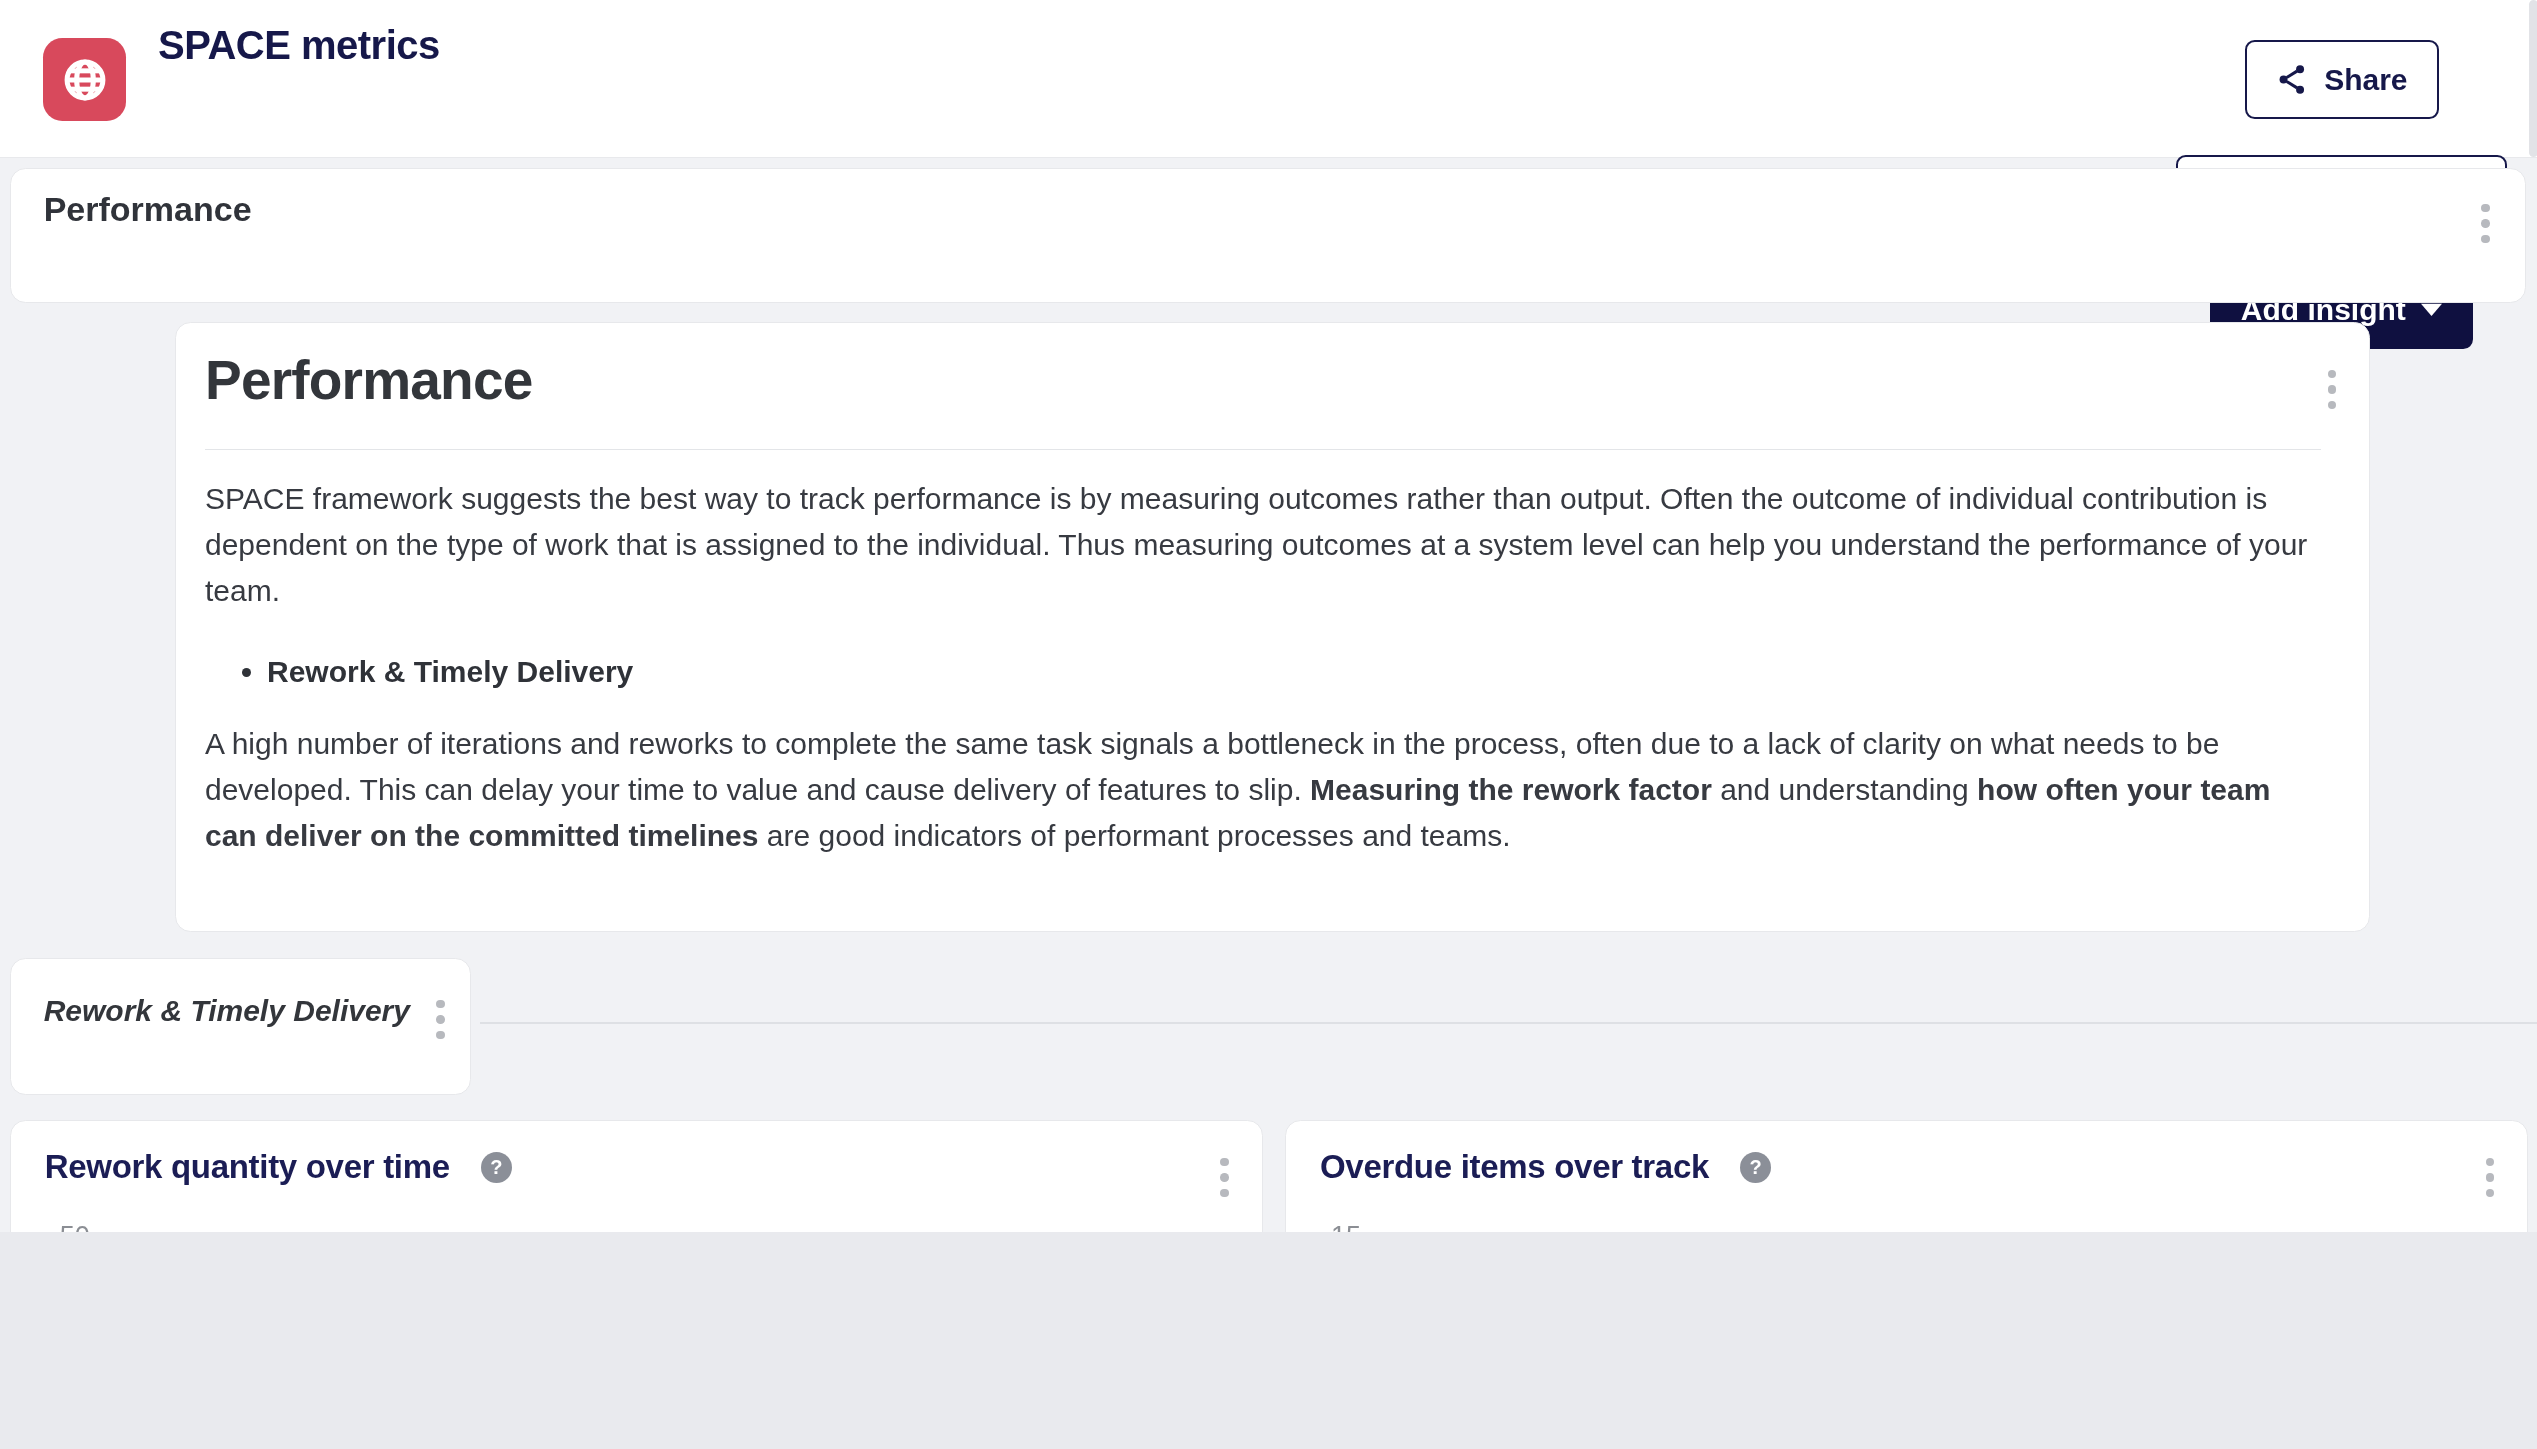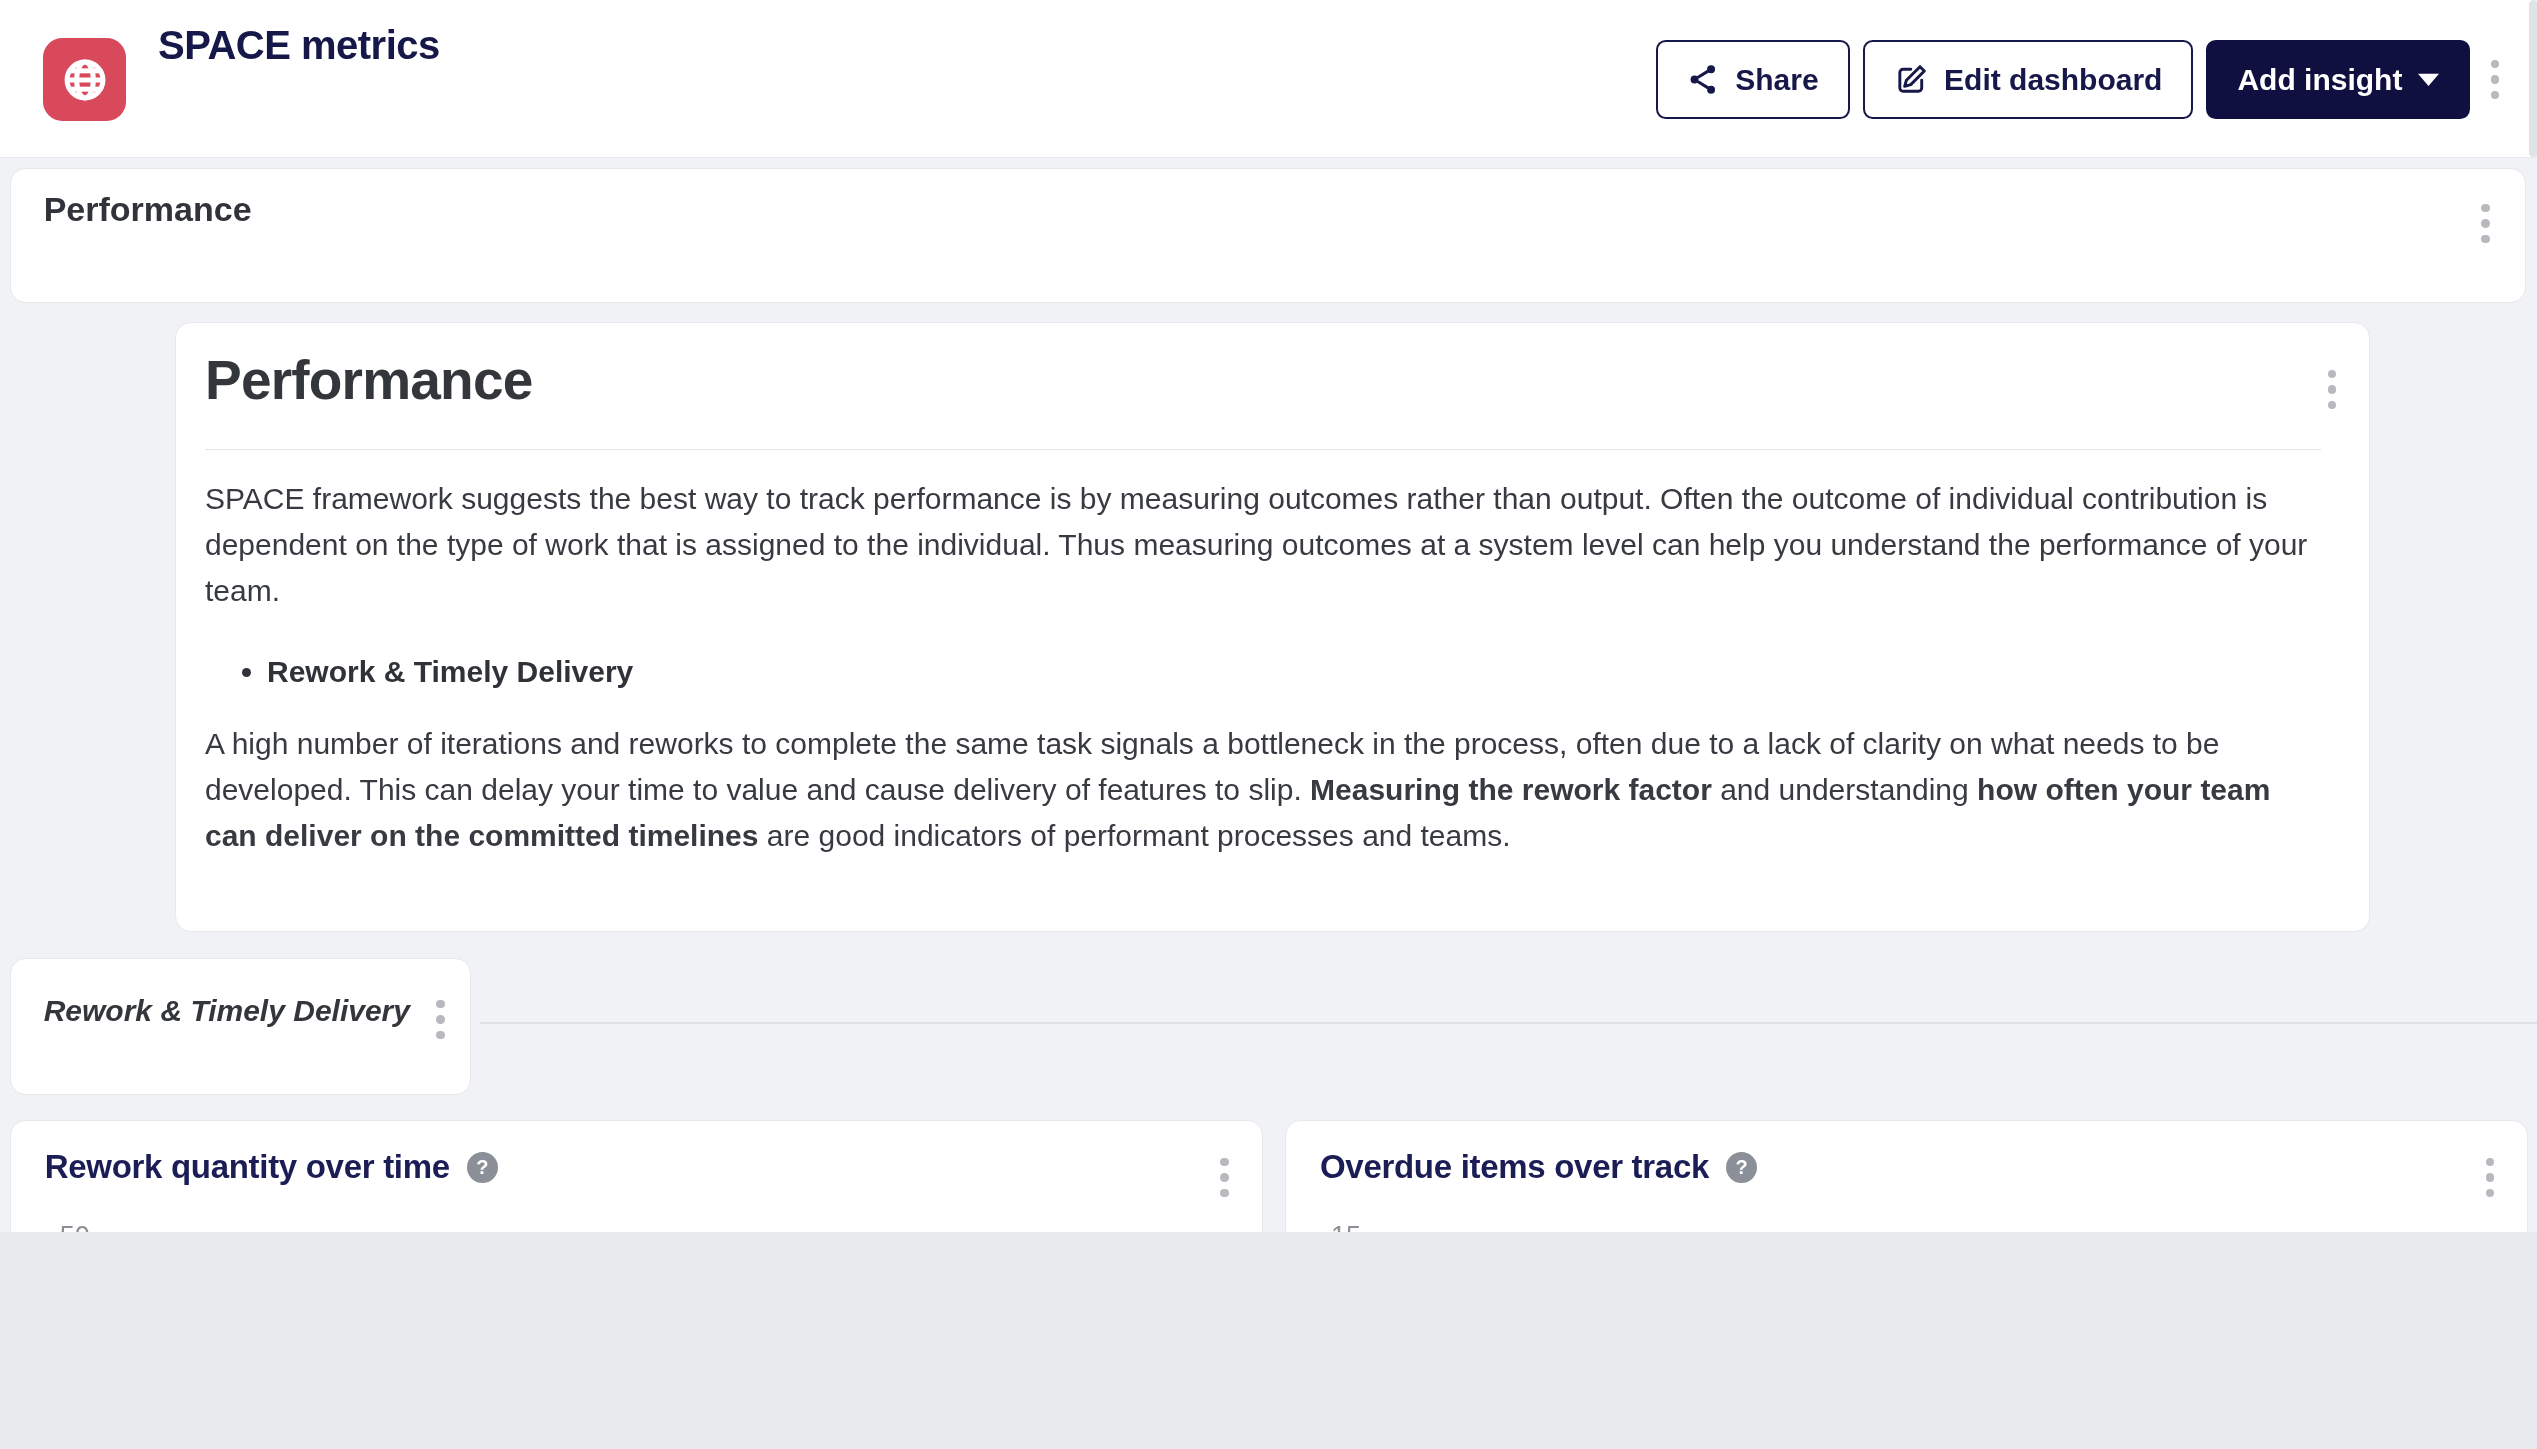--- a/index.html
+++ b/index.html
@@ -9,21 +9,21 @@
     background:#f1f2f5; font-family:"Liberation Sans", sans-serif; color:#373a41;
   }
   
   .topbar { position:absolute; left:0; top:0; width:2538px; height:158px;
     background:#ffffff; border-bottom:1.9px solid #e8e9ec; }
   .logo { position:absolute; left:43px; top:38px; width:83px; height:83px;
     border-radius:19.3px; background:#d8495c; display:flex; align-items:center; justify-content:center; }
   .title-block { position:absolute; left:158px; top:23px; }
   .app-title { font-size:40px; font-weight:700; color:#16184a; letter-spacing:-0.5px; }
   .app-subtitle { margin-top:21px; font-size:29px; color:#8b8e94; }
-  .actions { position:absolute; right:31px; top:40px; display:flex; align-items:center; gap:13px; }
+  .actions { position:absolute; right:31px; top:40px; display:flex; align-items:center; gap:36px;flex-direction:column; }
   .btn { display:flex; align-items:center; gap:15.5px; height:79px; padding:0 29px;
     border:2.4px solid #16184a; border-radius:9.7px; background:#fff;
     font-size:30px; font-weight:600; color:#16184a; cursor:pointer; }
   .btn.primary { background:#0f1040; border-color:#0f1040; color:#ffffff; }
   .kebab { display:flex; flex-direction:column; gap:6.8px; padding:7.7px; cursor:pointer; }
   .kebab .dot { width:8.7px; height:8.7px; border-radius:50%; background:#b7b9be; }
   
   .card { position:absolute; background:#ffffff; border:1.9px solid #e7e8eb; border-radius:15.5px; }
   .section-card { left:9.7px; top:168px; width:2516px; height:135px; padding:21px 33px; }
   .section-title { font-size:34px; font-weight:700; color:#30333a; }
@@ -37,21 +37,21 @@
   .doc-list { margin:35px 0 0 0; padding-left:62px; }
   .doc-list li { font-size:30px; line-height:46px; font-weight:700; color:#2f3238; }
   .sub-card { left:9.7px; top:958px; width:461px; height:137px; padding:35px 33px; }
   .sub-title { font-size:30px; font-weight:700; font-style:italic; color:#33363b; }
   .sub-card .kebab { right:17.4px; top:33px; }
   .mid-divider { position:absolute; left:480px; top:1022px; width:2057px; height:1.9px; background:#dee0e4; }
   
   .chart-card { top:1120px; height:387px; padding:0; }
   .chart-card.left { left:9.7px; width:1253px; }
   .chart-card.right { left:1285px; width:1243px; }
-  .chart-head { position:absolute; left:34px; top:27px; display:flex; align-items:center; gap:17px; }
+  .chart-head { position:absolute; left:34px; top:27px; display:flex; align-items:center; gap:31px; }
   .chart-title { font-size:33px; font-weight:700; color:#1b1d55; letter-spacing:-0.3px; }
   .help-icon { width:31px; height:31px; border-radius:50%; background:#8b8f98; color:#ffffff;
     font-size:20px; font-weight:700; display:flex; align-items:center; justify-content:center; }
   .chart-card .kebab { right:25px; top:29px; }
   .chart-svg { position:absolute; left:0; top:0; }
   .tick-label { fill:#8b8e94; font-size:28px; font-family:"Liberation Sans", sans-serif; }
   
   .scrollbar { position:absolute; right:0; top:0; width:8.7px; height:157px; background:#e2e3e7; border-radius:4.8px; }
   .chat-launcher { position:absolute; left:2419px; top:1324px; width:91px; height:91px; border-radius:50%;
     background:#14143c; display:flex; align-items:center; justify-content:center; cursor:pointer;

